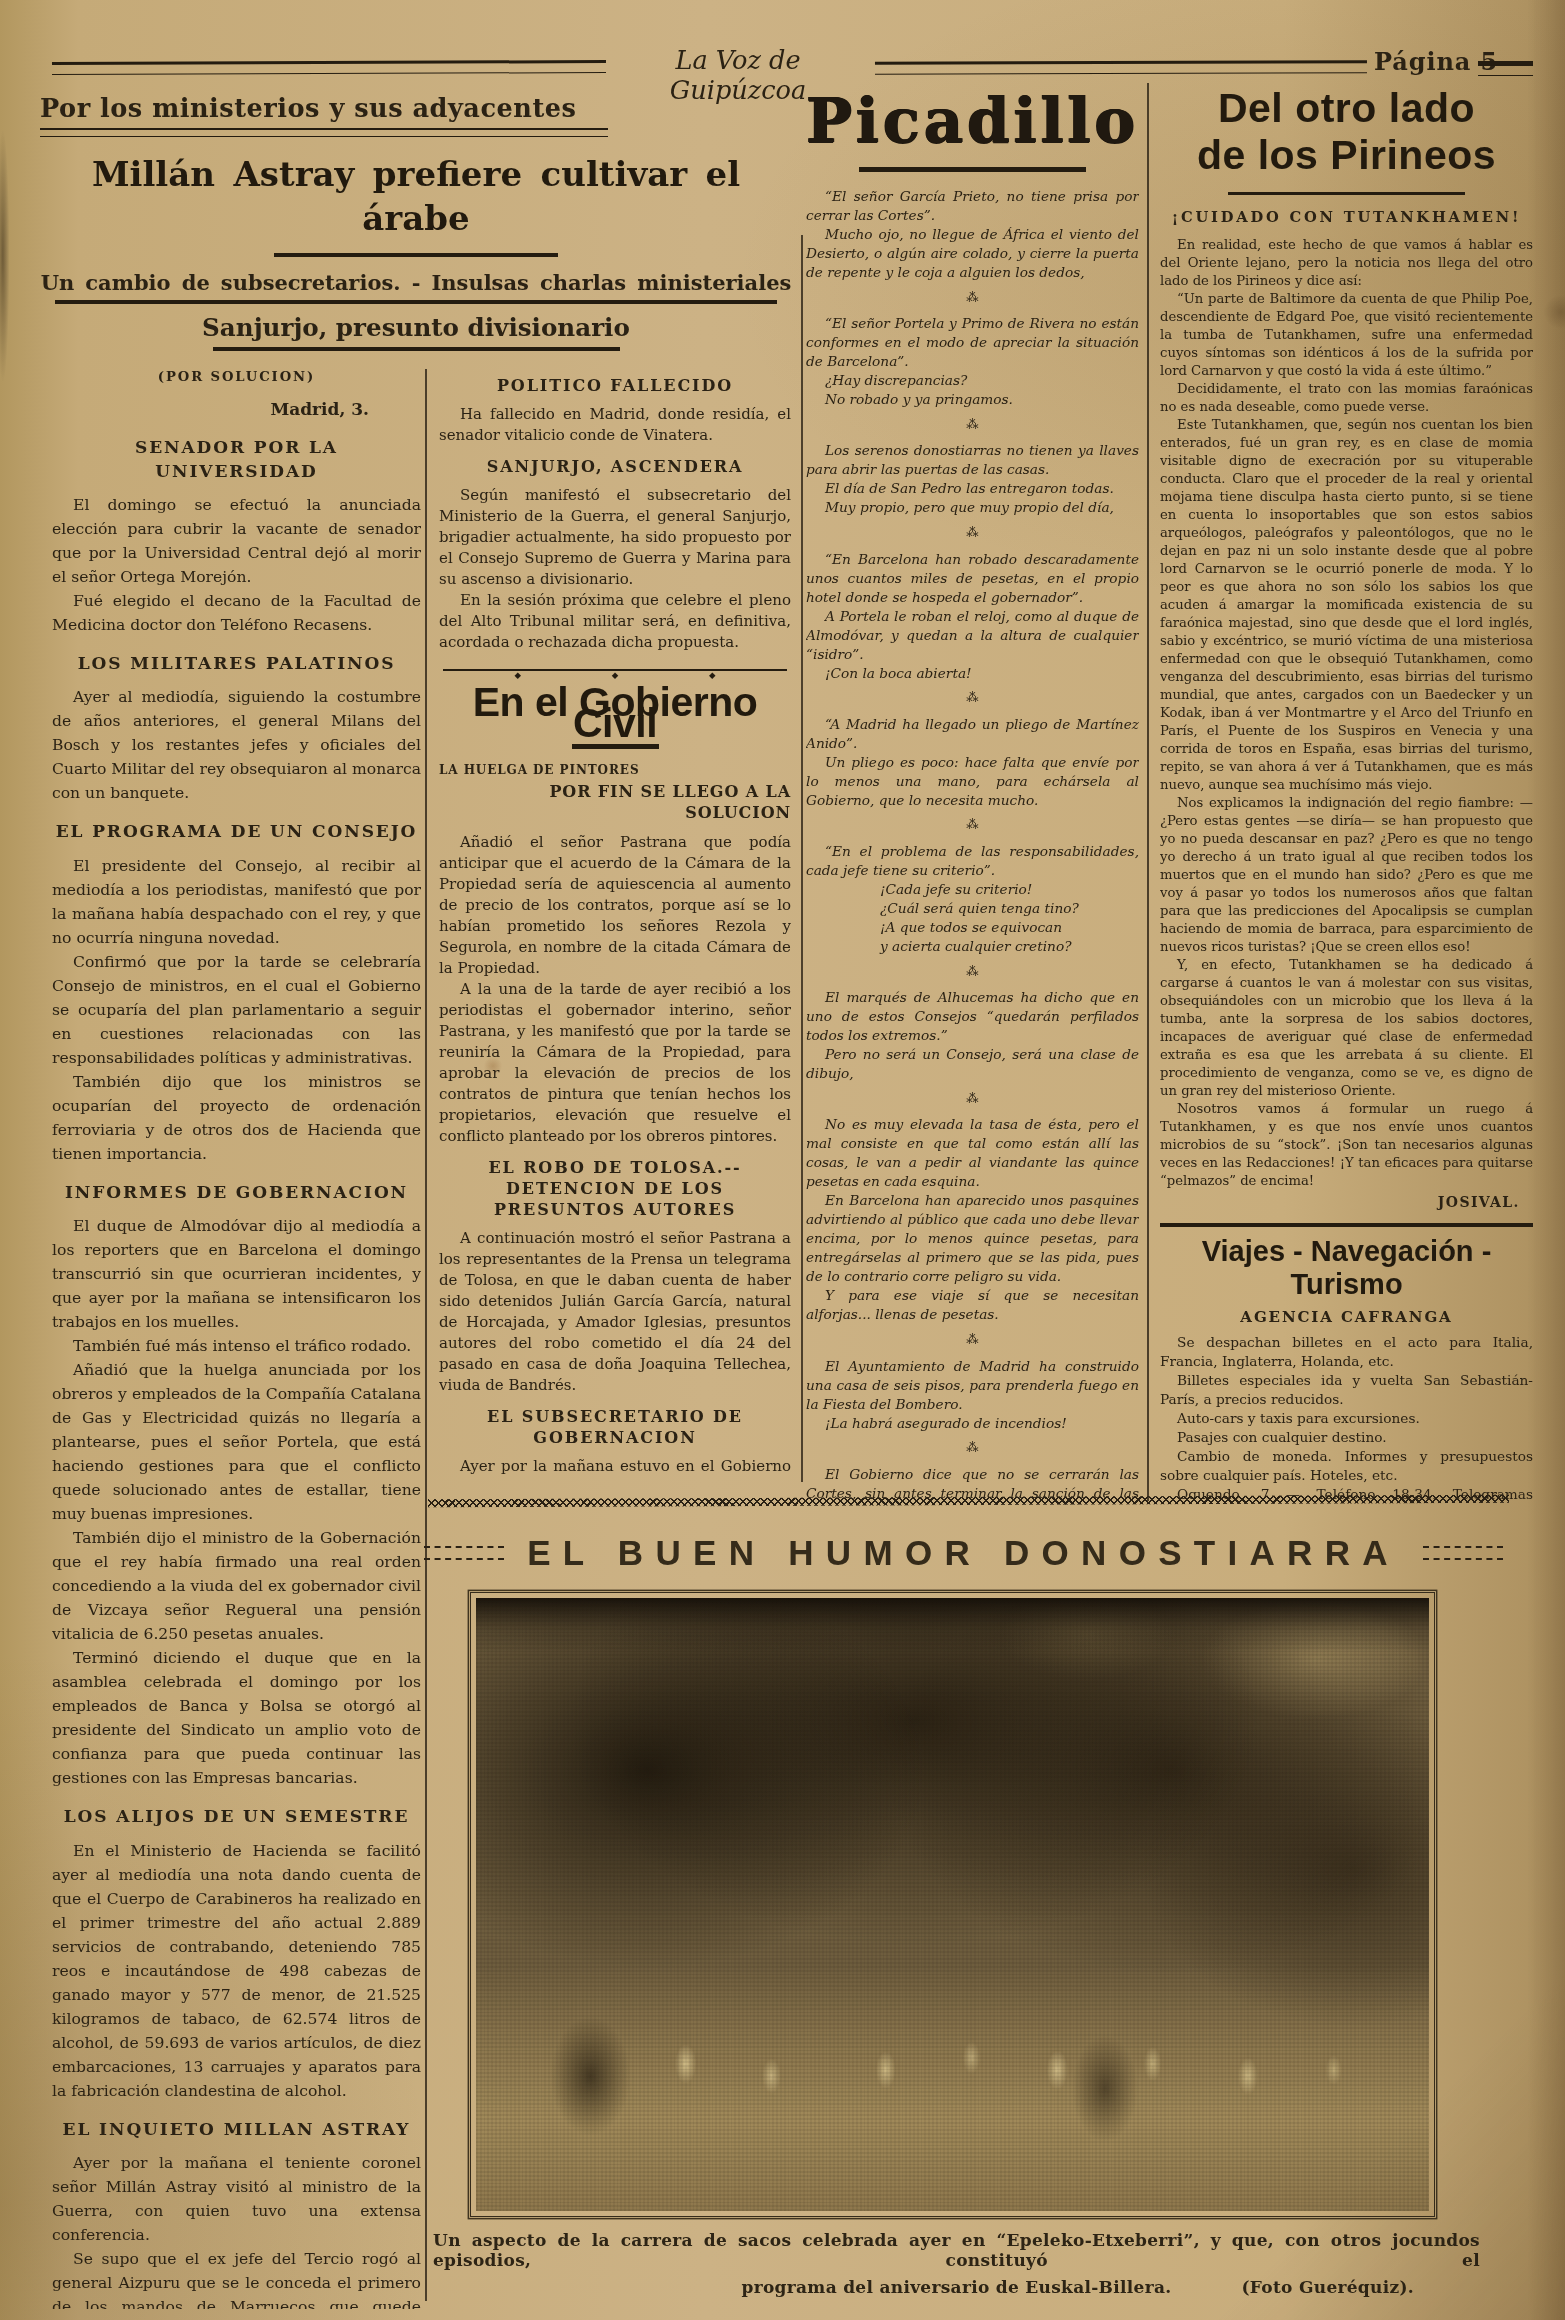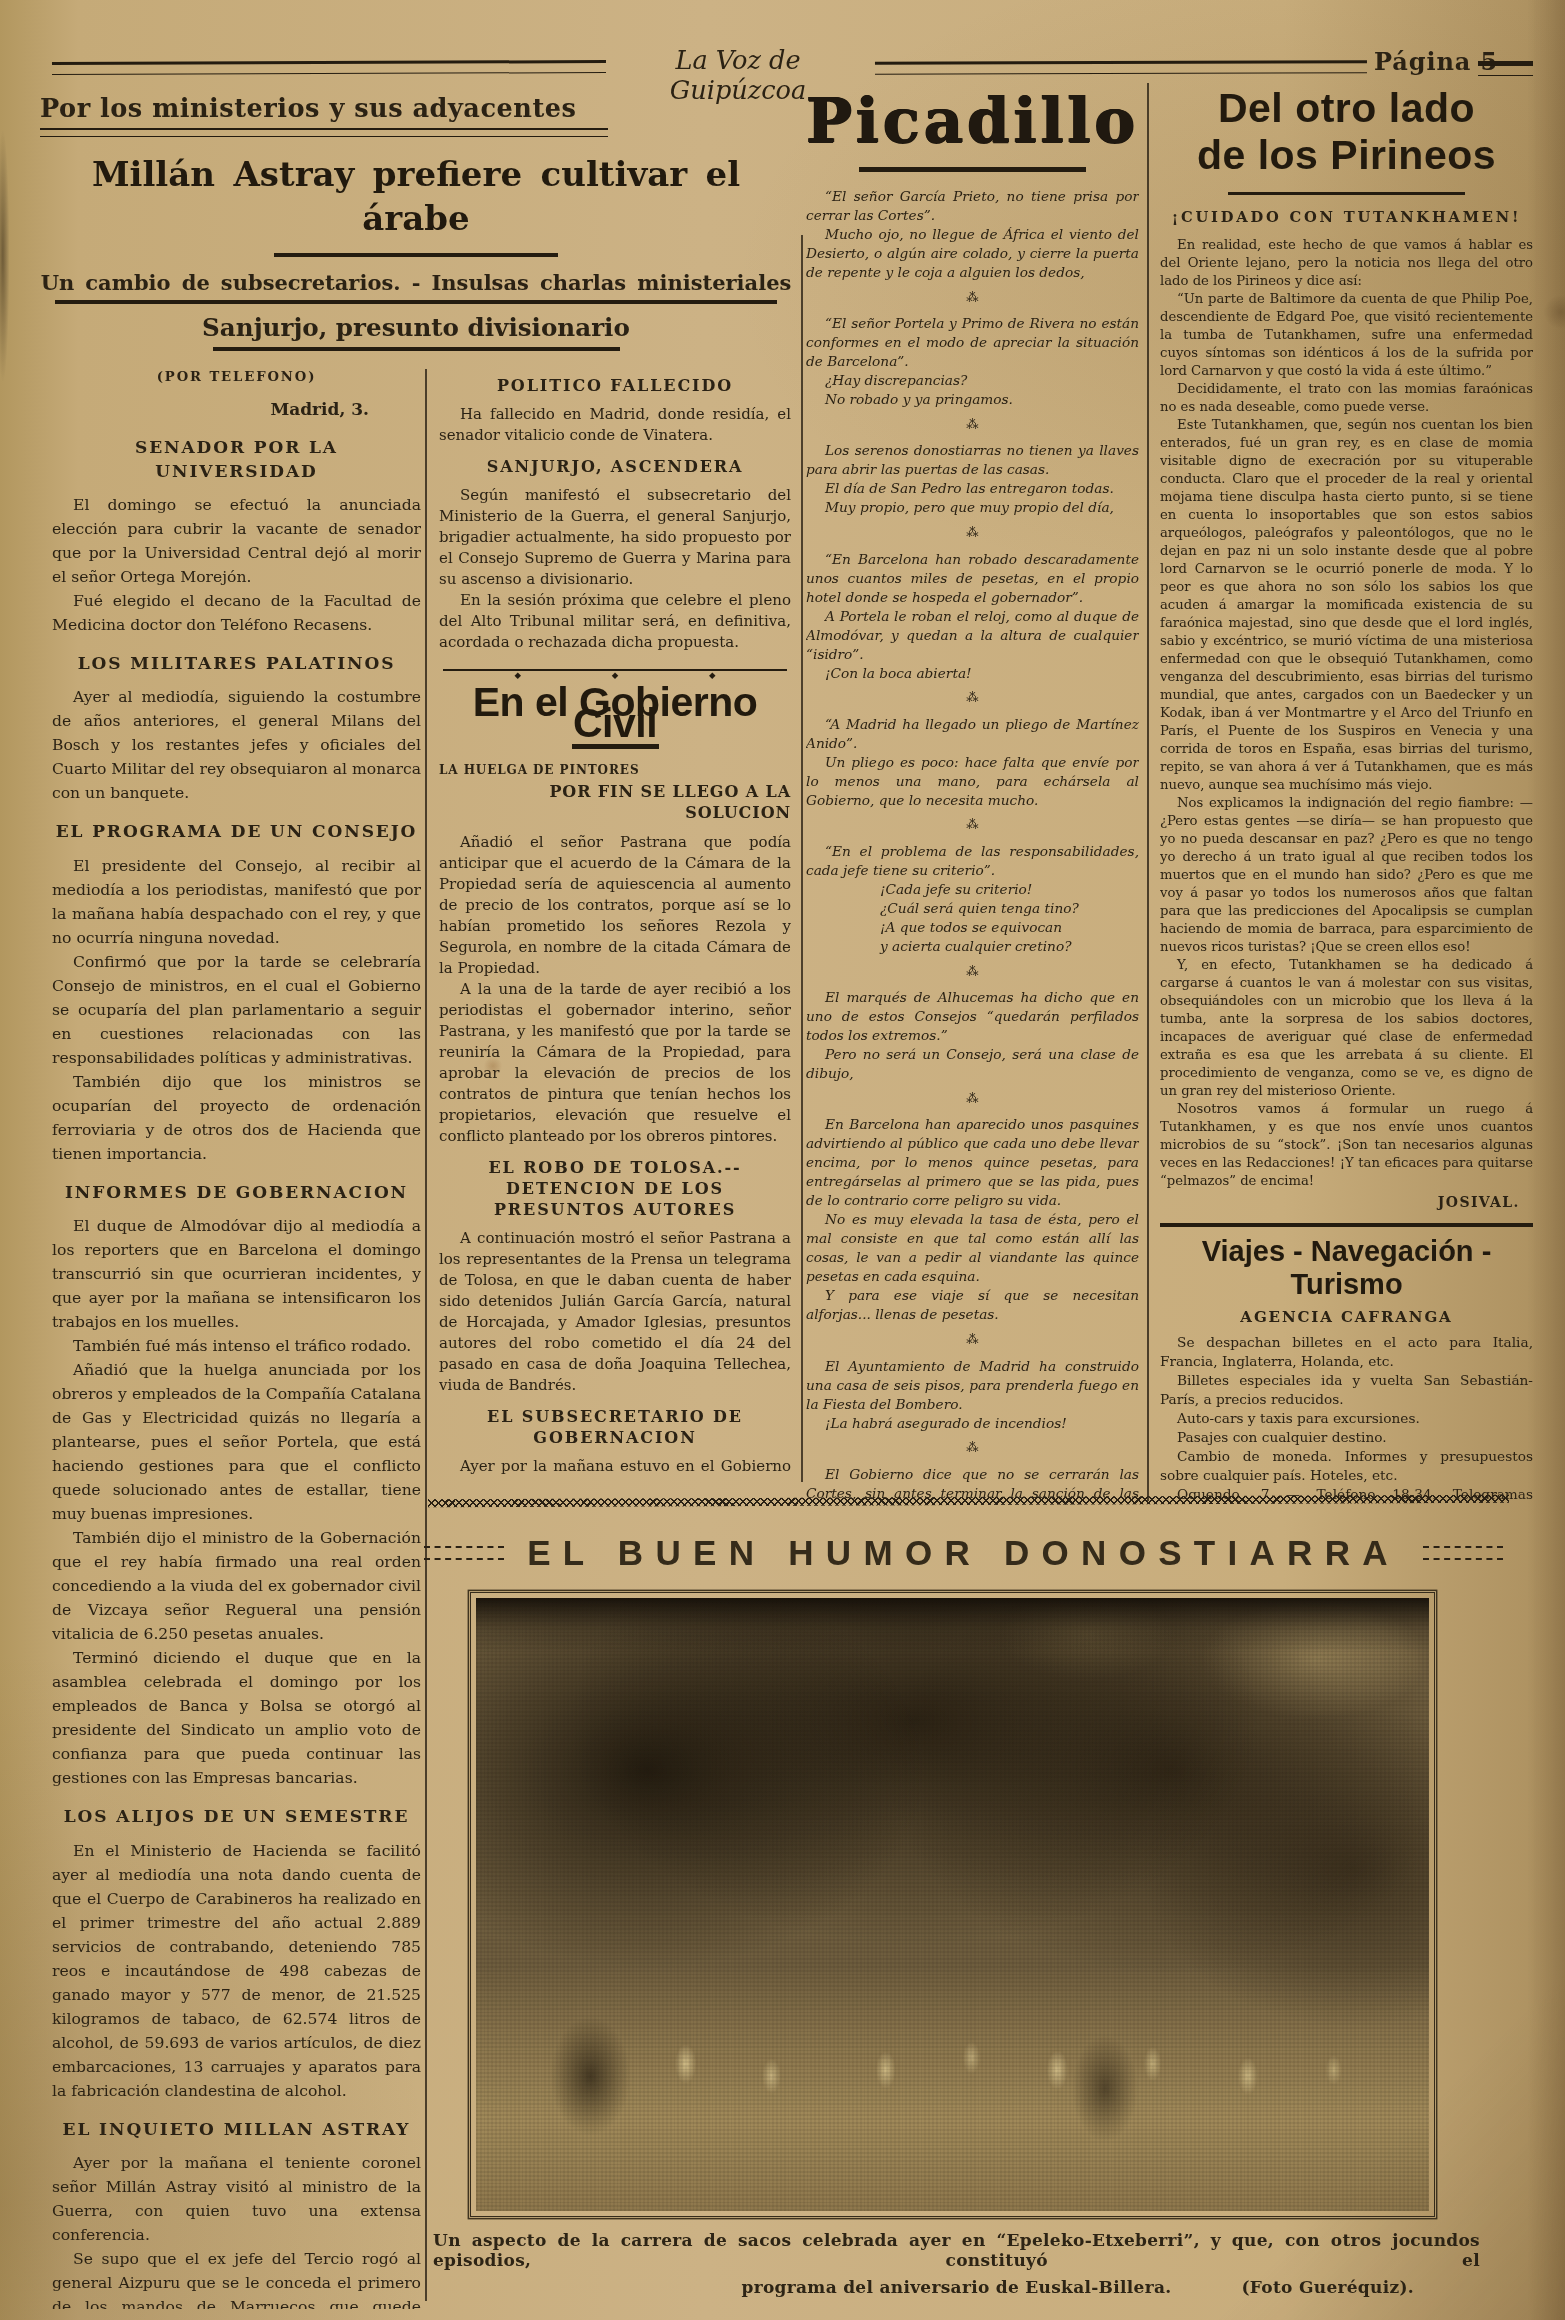--- a/index.html
+++ b/index.html
@@ -154,21 +154,21 @@
     <div class="deck2">Sanjurjo, presunto divisionario</div>
     <div class="deck2-rule"></div>
   </section>
 
   <div class="vrule vrule-1"></div>
   <div class="vrule vrule-2"></div>
   <div class="vrule vrule-3"></div>
 
   <section class="col col-1">
 
-      <div class="blk byline">(POR TELEFONO)</div>
+      <div class="blk byline">(POR SOLUCION)</div>
 
       <div class="blk dateline">Madrid, 3.</div>
 
       <div class="blk head">SENADOR POR LA UNIVERSIDAD</div>
 
       <div class="blk para">El domingo se efectuó la anunciada elección para cubrir la vacante de senador que por la Universidad Central dejó al morir el señor Ortega Morejón.</div>
 
       <div class="blk para">Fué elegido el decano de la Facultad de Medicina doctor don Teléfono Recasens.</div>
 
       <div class="blk head">LOS MILITARES PALATINOS</div>
@@ -293,23 +293,23 @@
         <div class="blk verse">y acierta cualquier cretino?</div>
 
         <div class="blk div">⁂</div>
 
         <div class="blk q">El marqués de Alhucemas ha dicho que en uno de estos Consejos “quedarán perfilados todos los extremos.”</div>
 
         <div class="blk q">Pero no será un Consejo, será una clase de dibujo,</div>
 
         <div class="blk div">⁂</div>
 
+        <div class="blk q">No es muy elevada la tasa de ésta, pero el mal consiste en que tal como están allí las cosas, le van a pedir al viandante las quince pesetas en cada esquina.</div>
+
         <div class="blk q">En Barcelona han aparecido unos pasquines advirtiendo al público que cada uno debe llevar encima, por lo menos quince pesetas, para entregárselas al primero que se las pida, pues de lo contrario corre peligro su vida.</div>
-
-        <div class="blk q">No es muy elevada la tasa de ésta, pero el mal consiste en que tal como están allí las cosas, le van a pedir al viandante las quince pesetas en cada esquina.</div>
 
         <div class="blk q">Y para ese viaje sí que se necesitan alforjas... llenas de pesetas.</div>
 
         <div class="blk div">⁂</div>
 
         <div class="blk q">El Ayuntamiento de Madrid ha construido una casa de seis pisos, para prenderla fuego en la Fiesta del Bombero.</div>
 
         <div class="blk q">¡La habrá asegurado de incendios!</div>
 
         <div class="blk div">⁂</div>

